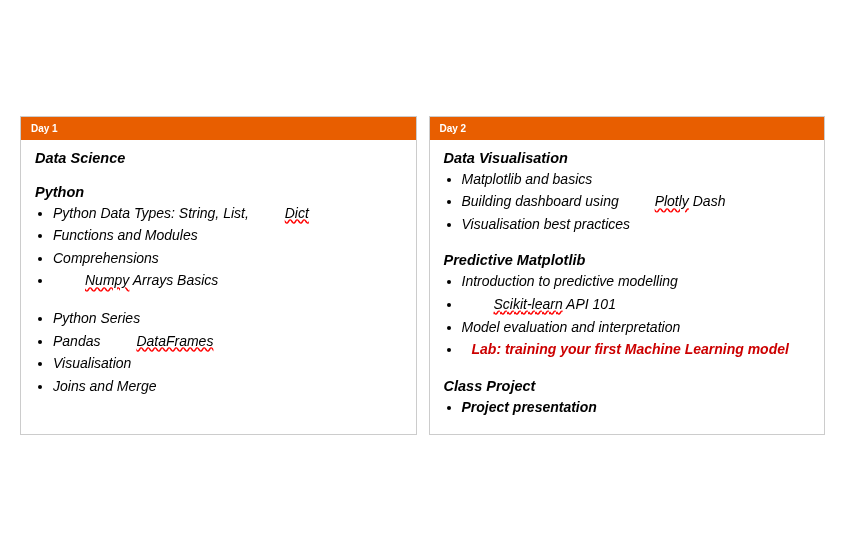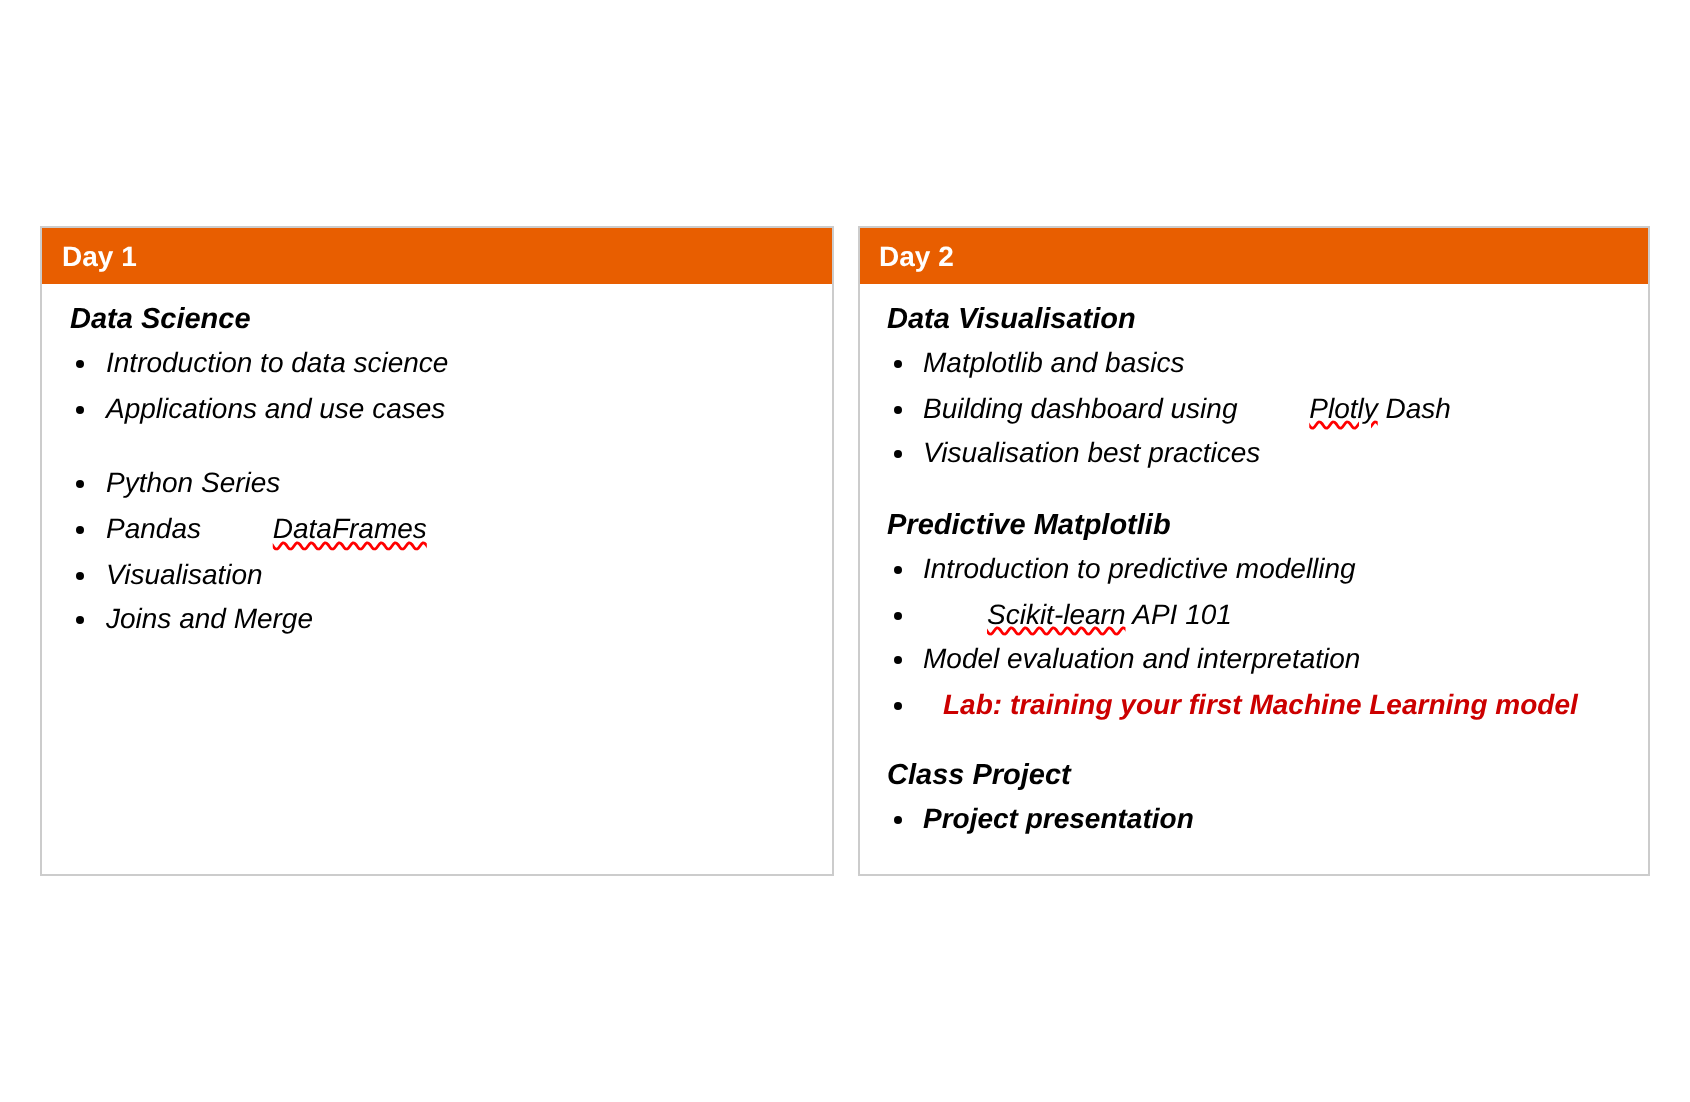--- a/index.html
+++ b/index.html
@@ -20,21 +20,21 @@
       width: 805px;
     }
     .day-column {
       flex: 1;
       border: 1.5px solid #ccc;
     }
     .day-header {
       background: #e85e00;
       color: #fff;
       font-weight: bold;
-      font-size: 14px;
+      font-size: 10px;
       padding: 6px 10px;
     }
     .day-content {
       padding: 10px 14px 14px 14px;
       font-style: italic;
     }
     .section {
       margin-bottom: 18px;
     }
     .section:last-child {
@@ -71,26 +71,31 @@
 <div class="container">
 
   <div class="day-column">
     <div class="day-header">
       <span>Day 1</span>
     </div>
     <div class="day-content">
 
       <div class="section">
         <div class="section-title">Data Science</div>
+      </div>
+
+      <div class="section">
+        <div class="section-title">Python</div>
         <ul>
-          <li>Introduction to data science</li>
-          <li>Applications and use cases</li>
+          <li>Python Data Types: String, List, <span class="wavy-underline">Dict</span></li>
+          <li>Functions and Modules</li>
+          <li>Comprehensions</li>
+          <li><span class="wavy-underline">Numpy</span> Arrays Basics</li>
         </ul>
       </div>
-
 
       <div class="section">
         <ul>
           <li>Python Series</li>
           <li>Pandas <span class="wavy-underline">DataFrames</span></li>
           <li>Visualisation</li>
           <li>Joins and Merge</li>
         </ul>
       </div>
 

